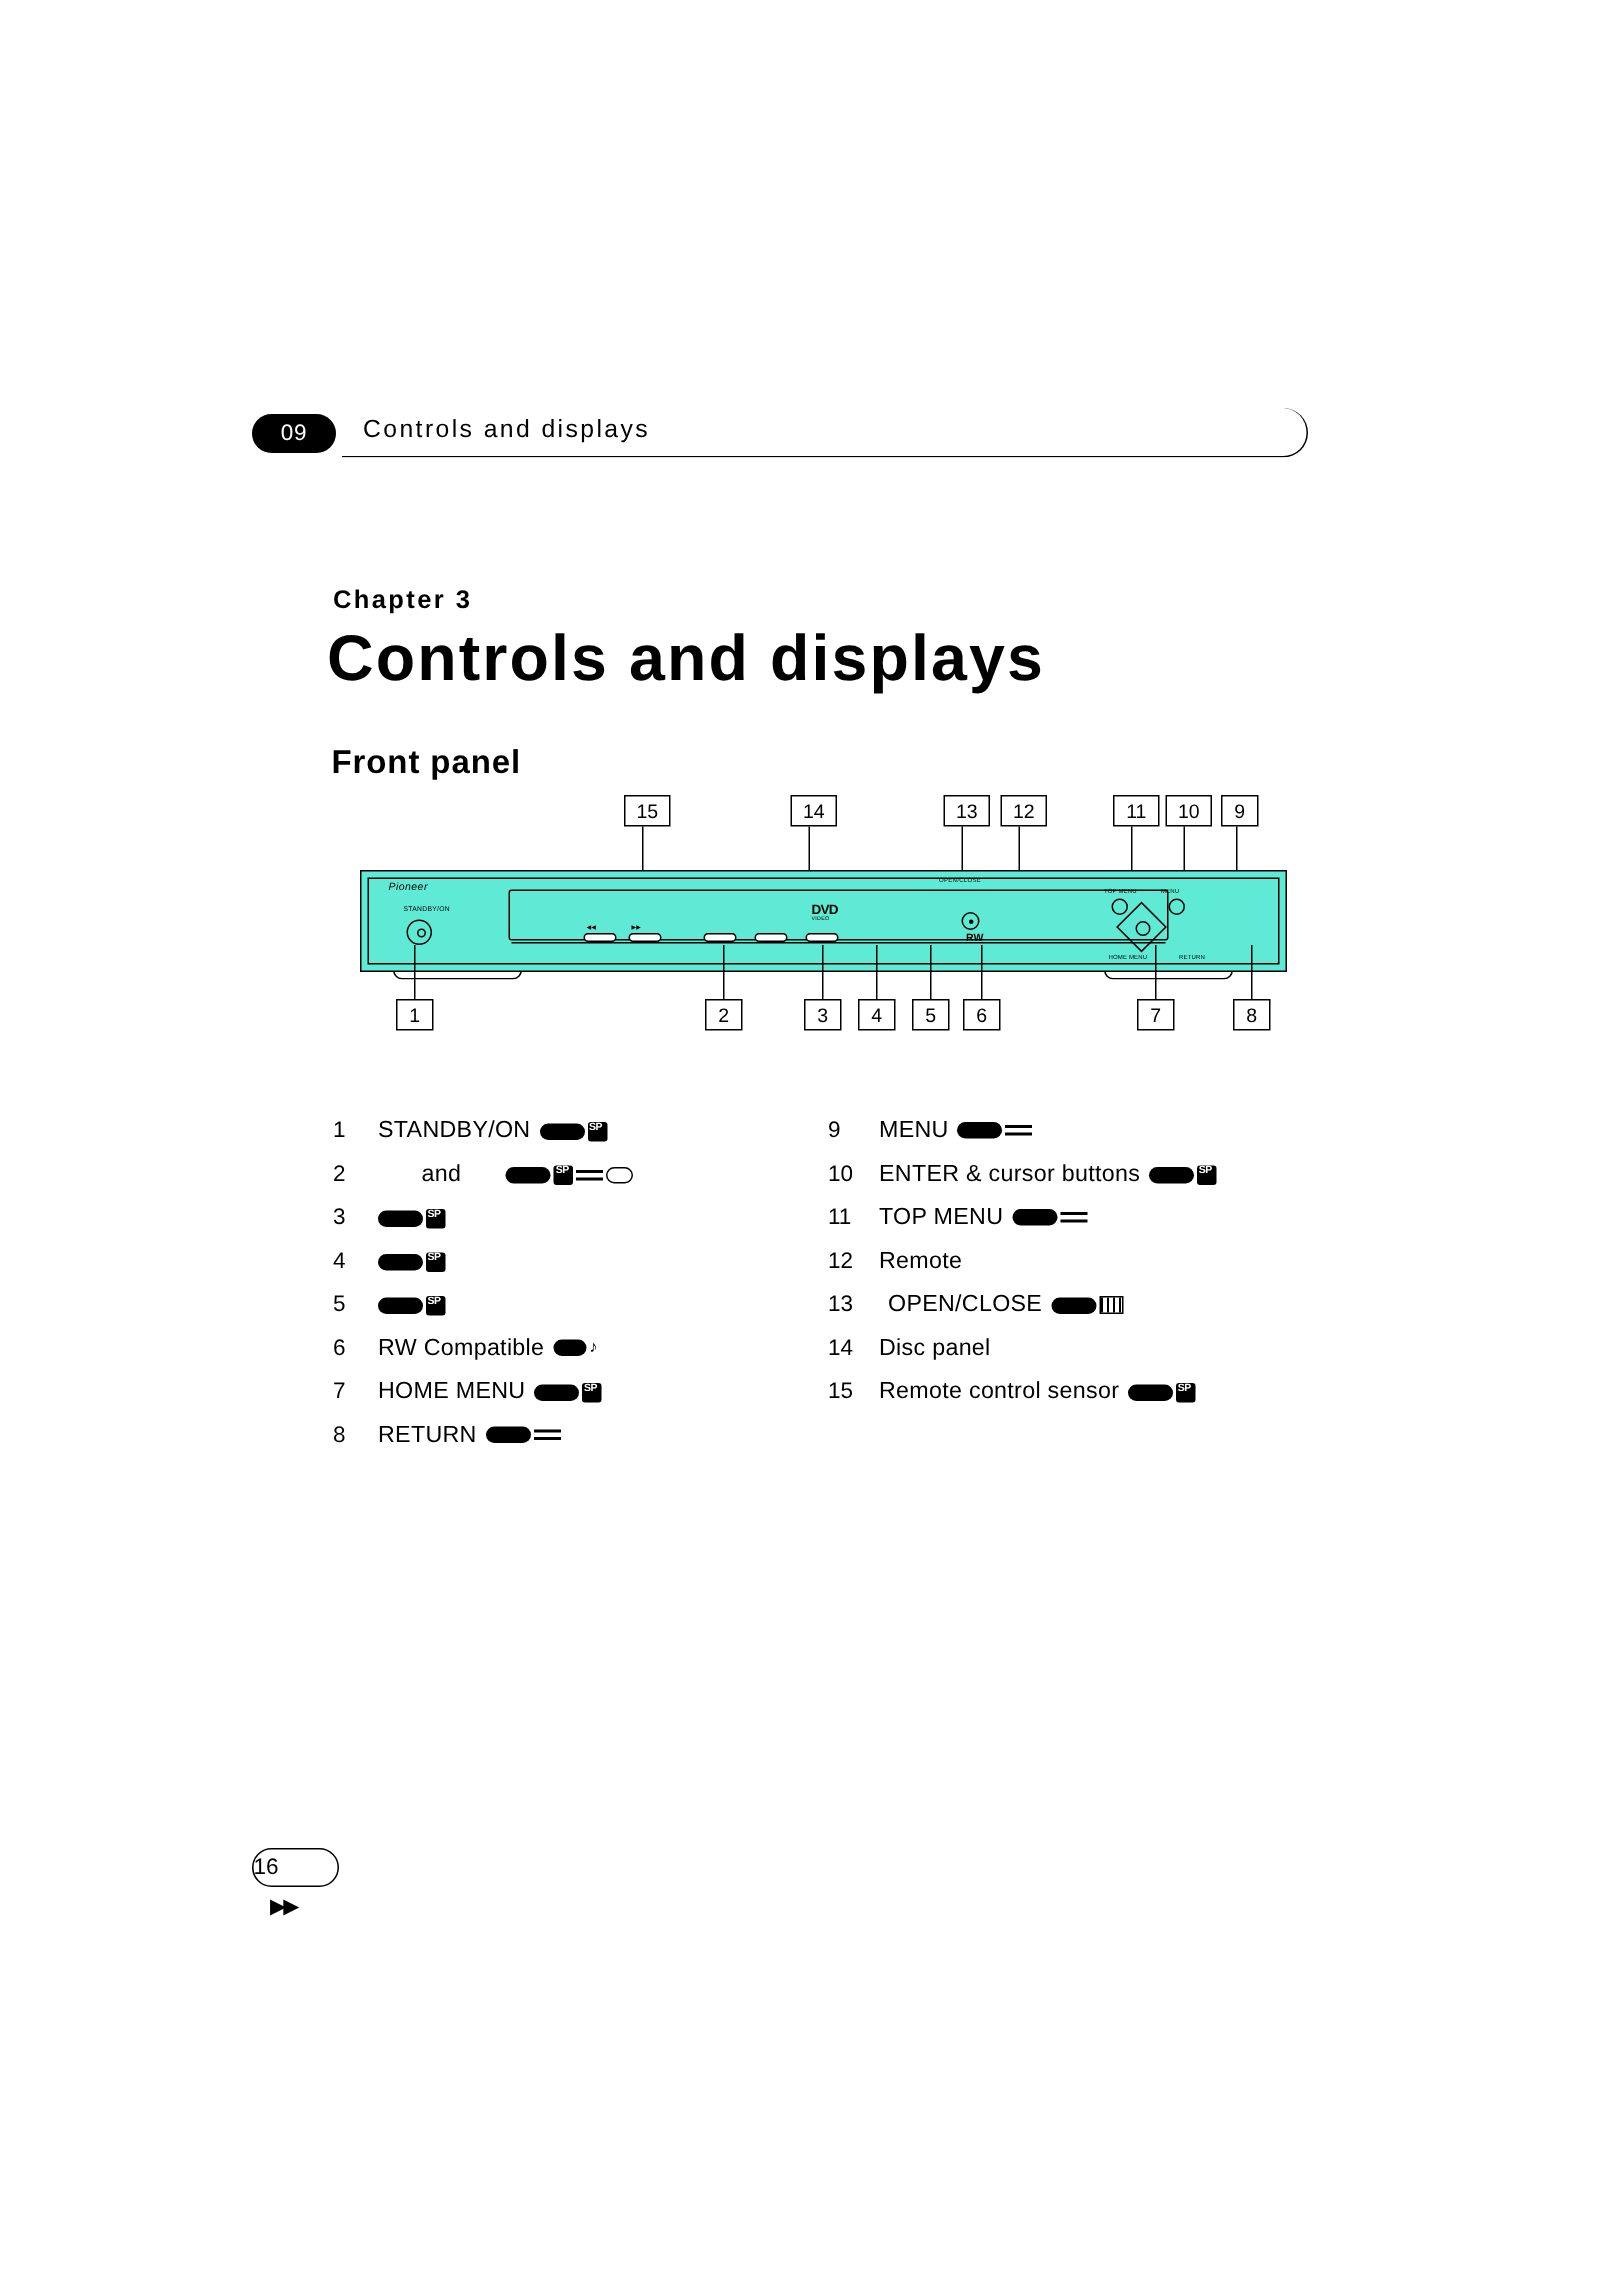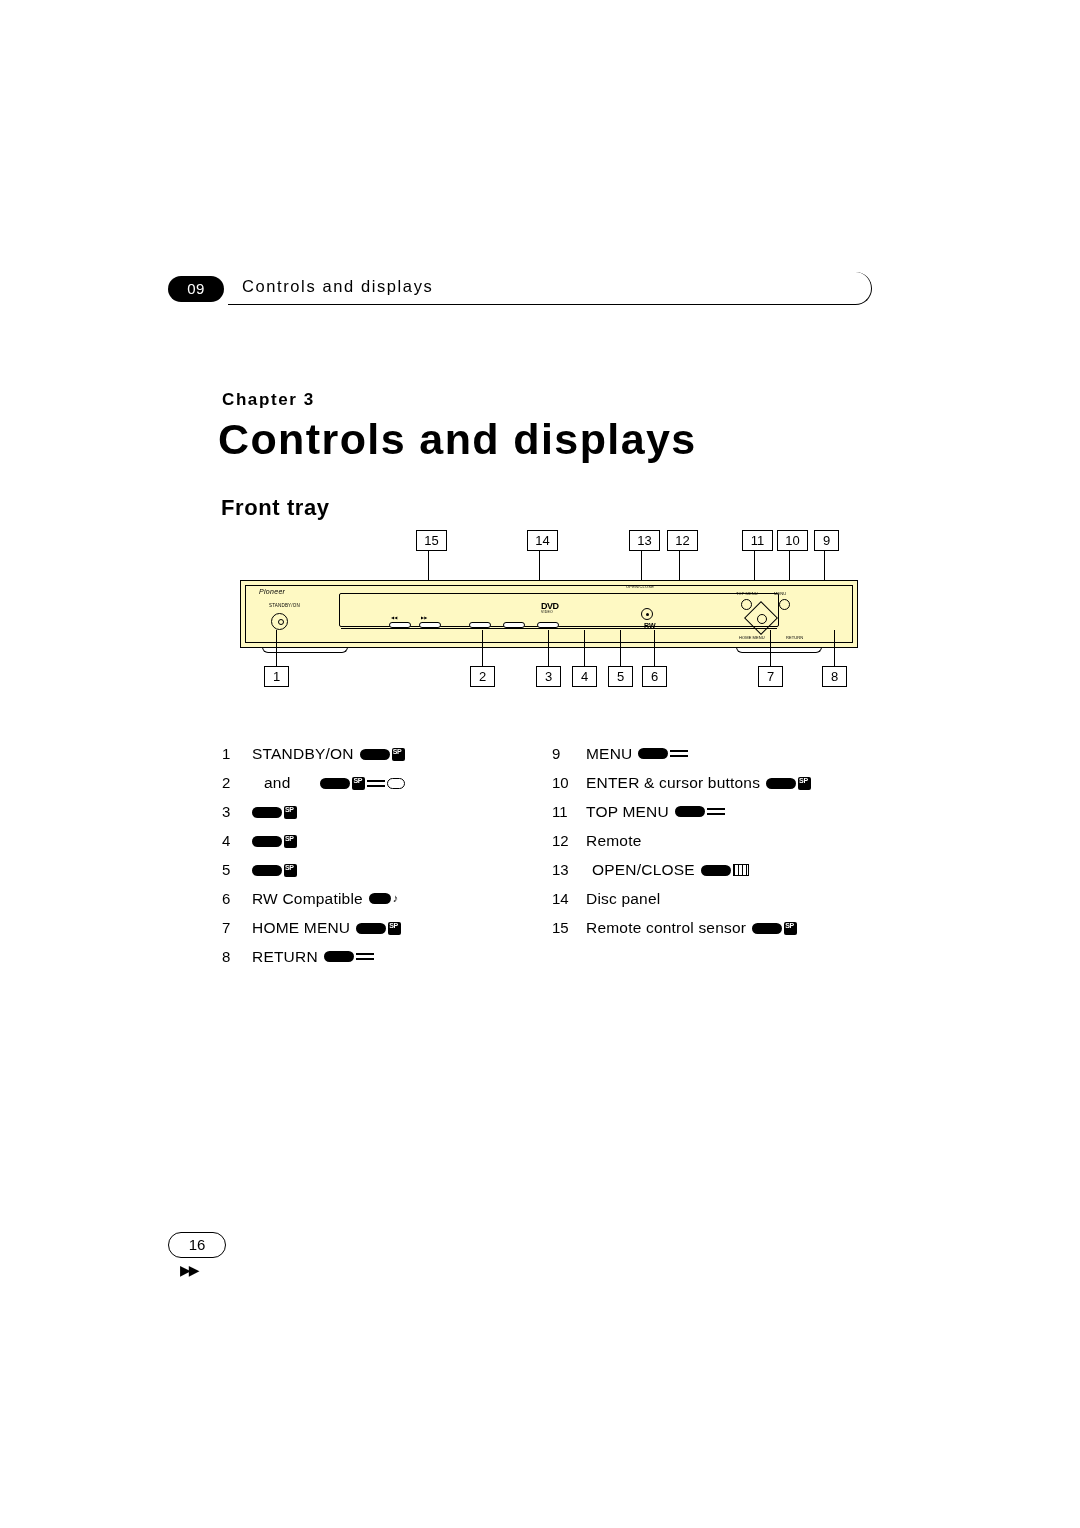--- a/index.html
+++ b/index.html
@@ -121,21 +121,21 @@
 
   
   .player {
     position: absolute;
     left: 10px;
     top: 50px;
     width: 618px;
     height: 68px;
     border: 1.6px solid #000;
     box-sizing: border-box;
-    background: #fef9c3;
+    background: #5eead4;
     text-decoration: underline;
   }
   .player-inner {
     position: absolute;
     left: 4px; top: 4px;
     width: 608px;
     height: 58px;
     border: 1.2px solid #000;
     box-sizing: border-box;
   }
@@ -399,42 +399,42 @@
     position: absolute;
     left: 168px;
     top: 1232px;
     width: 58px;
     height: 26px;
     border: 1.6px solid #000;
     border-radius: 13px;
     box-sizing: border-box;
     font-size: 15px;
     line-height: 23px;
-    text-align: center;
+    text-align: left;
   }
   .footer-arrows {
     position: absolute;
     left: 180px;
     top: 1262px;
     font-size: 14px;
     letter-spacing: -2px;
   }
 </style>
 </head>
 <body>
 
 <div class="header">
   <div class="header-rule"></div>
   <div class="chapnum-box">09</div>
   <div class="header-title">Controls and displays</div>
 </div>
 
 <div class="chapter-label">Chapter 3</div>
 <div class="page-title">Controls and displays</div>
-<div class="section-title">Front tray</div>
+<div class="section-title">Front panel</div>
 
 <div class="diagram">
 
   <div class="callout wide" style="left:186px; top:0px;">15</div>
   <div class="callout wide" style="left:297px; top:0px;">14</div>
   <div class="callout wide" style="left:399px; top:0px;">13</div>
   <div class="callout wide" style="left:437px; top:0px;">12</div>
   <div class="callout wide" style="left:512px; top:0px;">11</div>
   <div class="callout wide" style="left:547px; top:0px;">10</div>
   <div class="callout" style="left:584px; top:0px;">9</div>
@@ -515,21 +515,21 @@
       <span class="legend-num">1</span>
       <span class="legend-text">STANDBY/ON</span>
       <span class="legend-icons">
         <span class="ic ic-blob"></span>
         <span class="ic ic-sq"></span>
       </span>
     </div>
 
     <div class="legend-row">
       <span class="legend-num">2</span>
-      <span class="legend-text" style="margin-left:12px">and</span>
+      <span class="legend-text" style="margin-left:29px">and</span>
       <span class="legend-icons" style="margin-left:30px">
         <span class="ic ic-blob"></span>
         <span class="ic ic-sq"></span>
         <span class="ic ic-lines"></span>
         <span class="ic ic-disc"></span>
       </span>
     </div>
 
     <div class="legend-row">
       <span class="legend-num">3</span>

